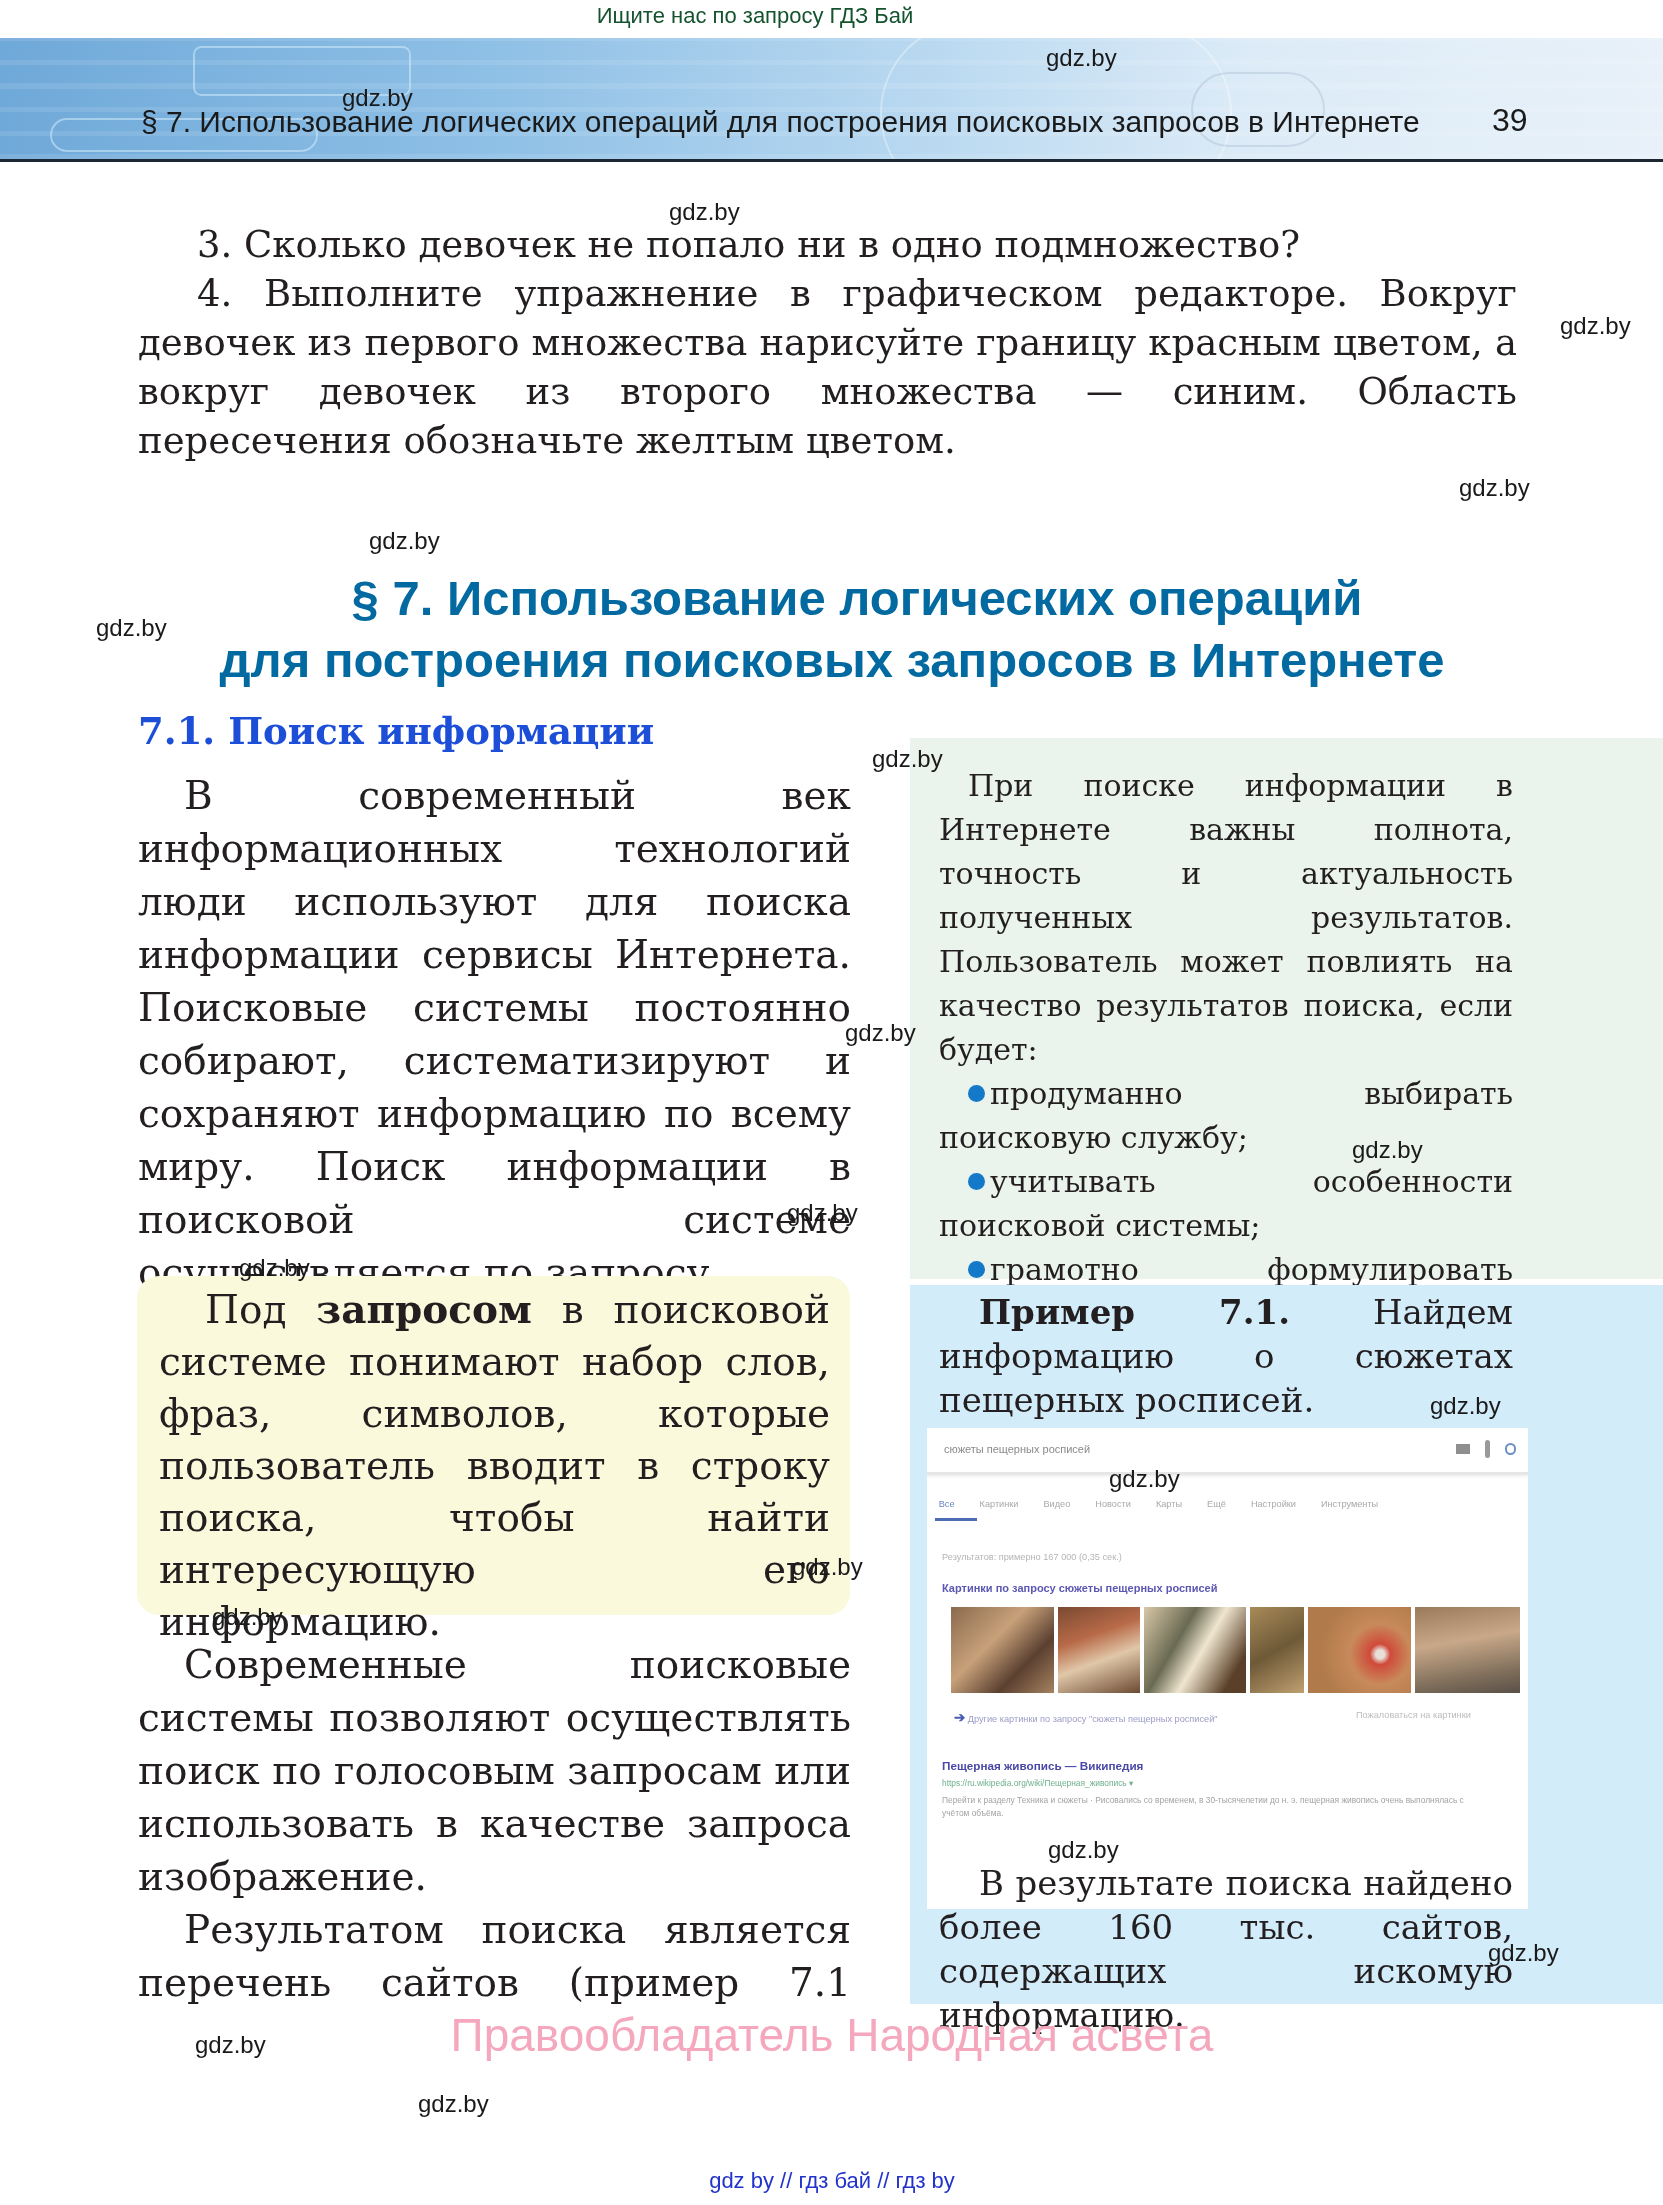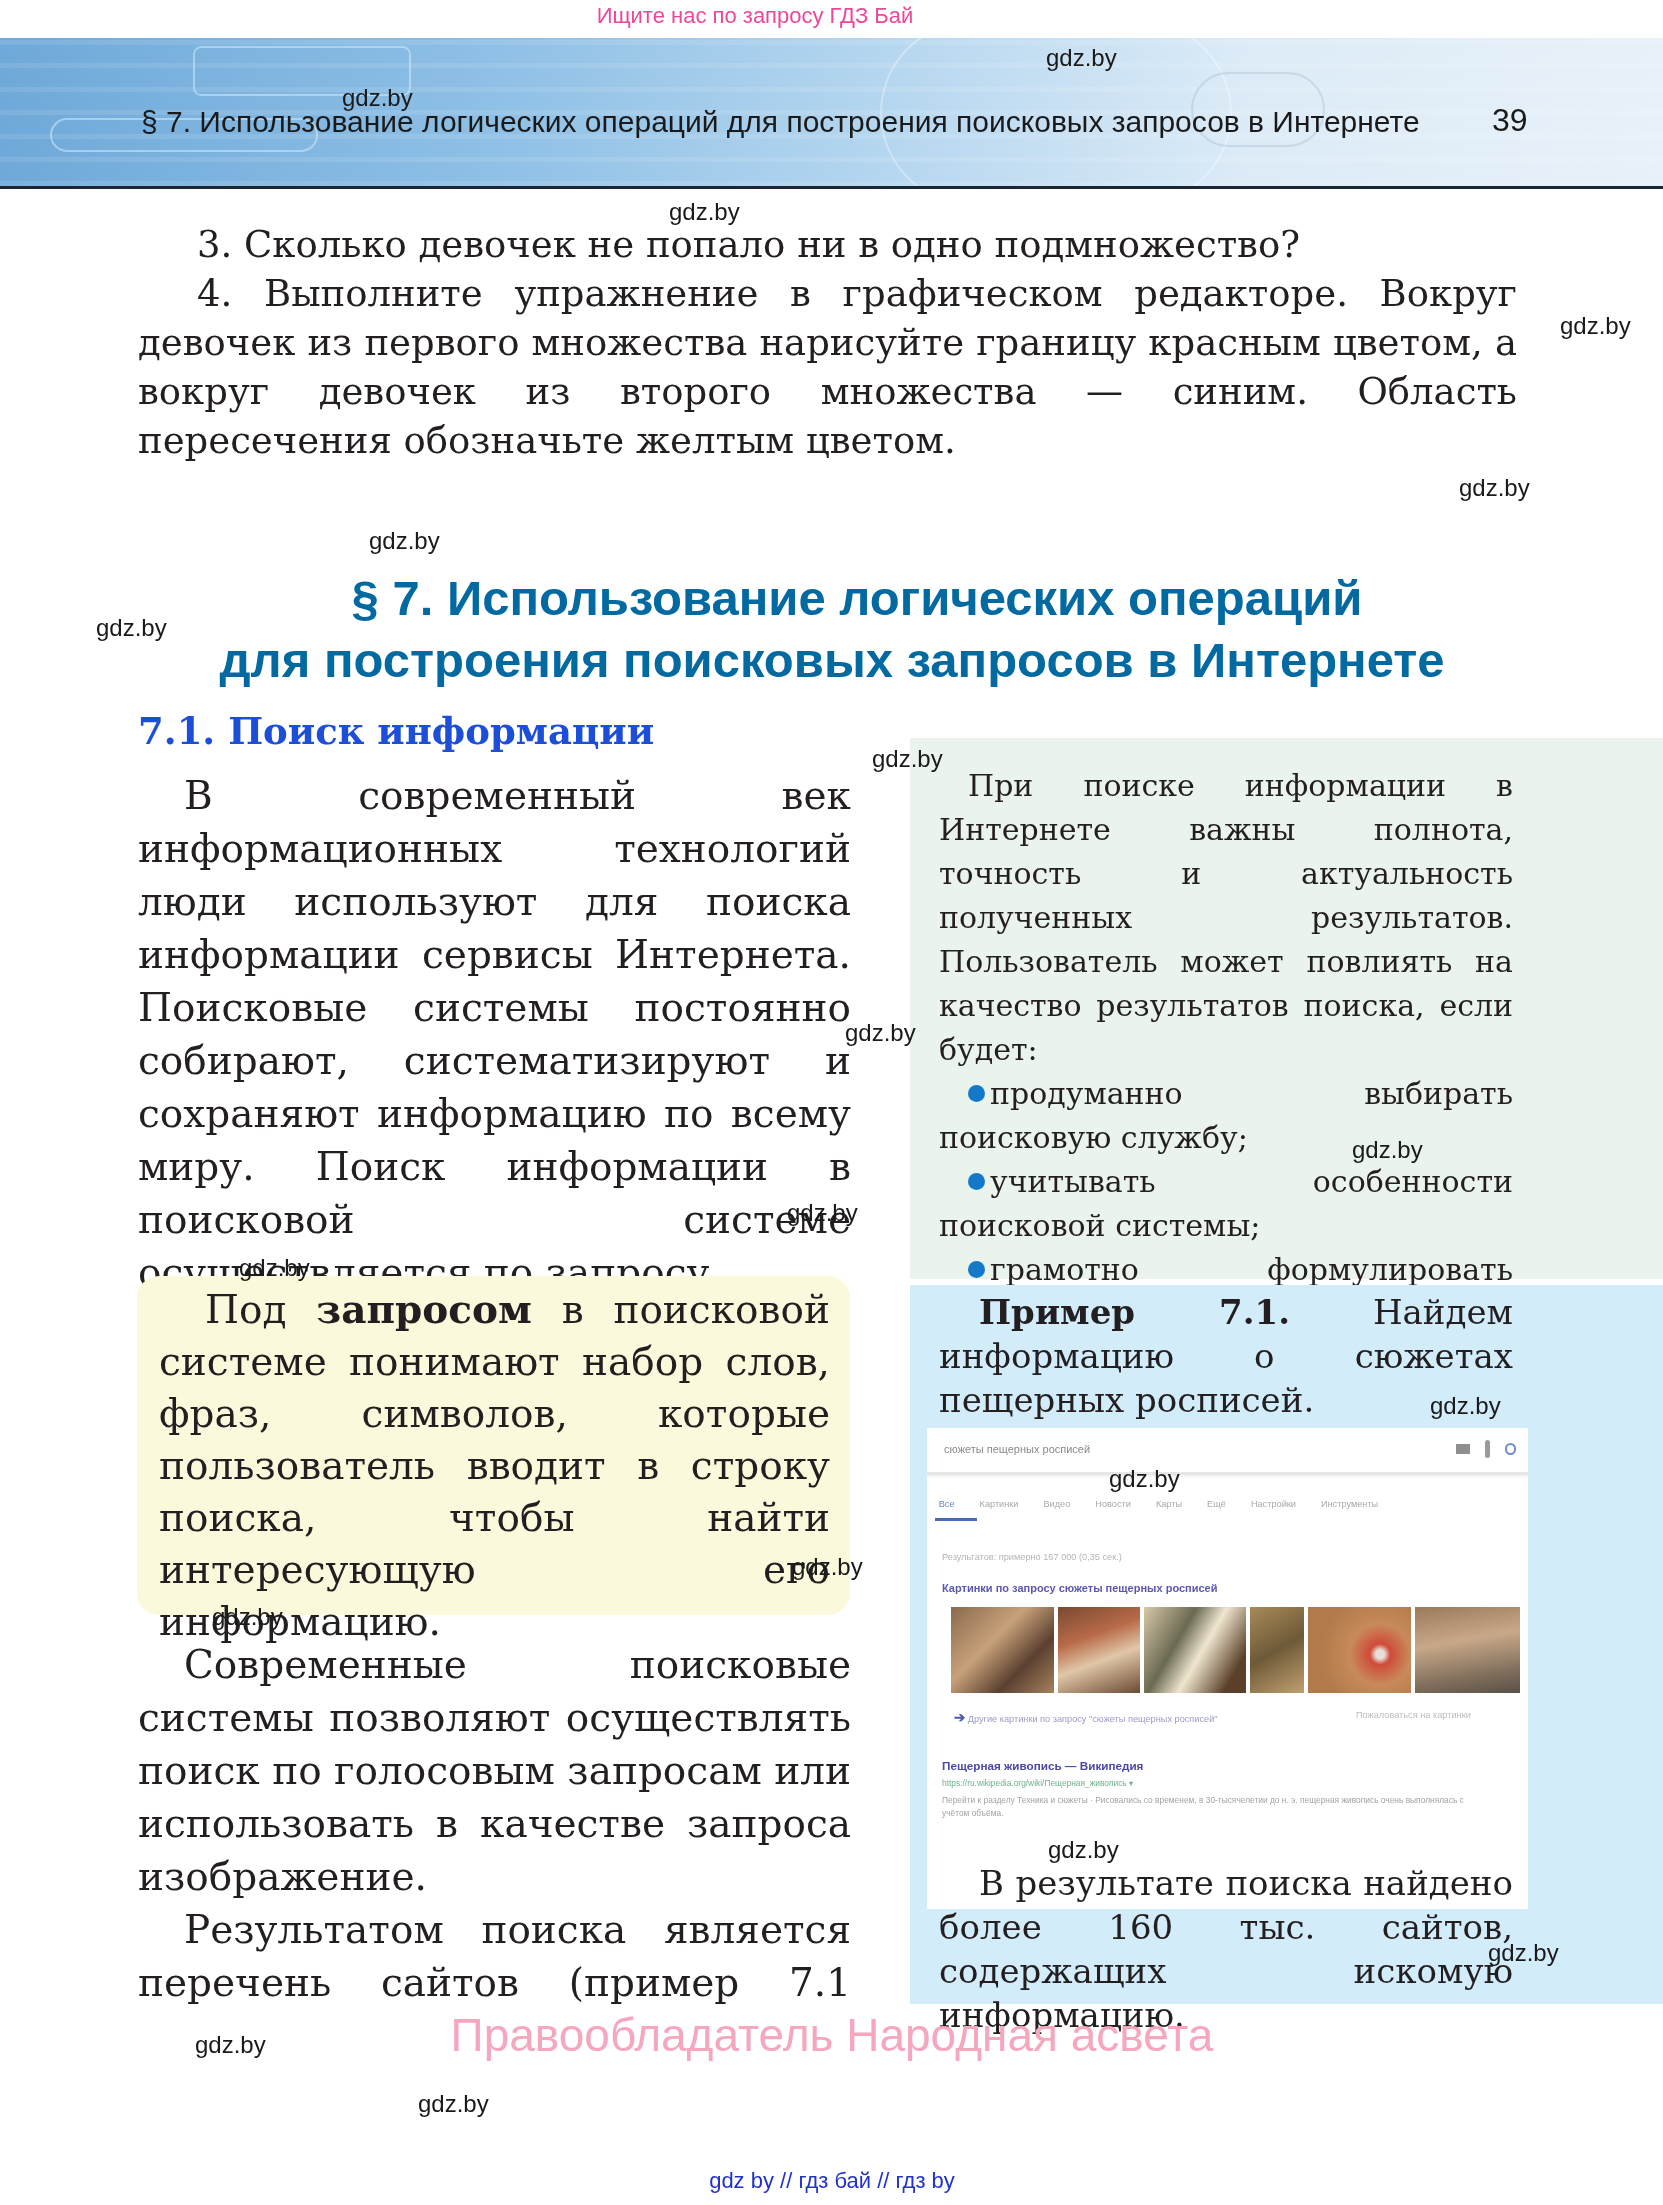--- a/index.html
+++ b/index.html
@@ -1,25 +1,25 @@
 <!DOCTYPE html>
 <html style="font-size:13.4px"><head>
   <meta charset="utf-8">
   <style>
     * { margin: 0; padding: 0; box-sizing: border-box; }
     html, body { width: 1664px; height: 2205px; background: #ffffff; overflow: hidden; }
     body { position: relative; font-family: "DejaVu Serif", "Liberation Serif", serif; color: #231f20; }
 
     .top-link {
       position: absolute; top: 3.4px; left: 0; width: 1510px; text-align: center;
-      font-family: "Liberation Sans", sans-serif; font-size: 22px; color: #ec4899;
+      font-family: "Liberation Sans", sans-serif; font-size: 22px; color: #14532d;
     }
 
     .header-band {
-      position: absolute; left: 0; top: 38px; width: 1664px; height: 151px;
+      position: absolute; left: 0; top: 38px; width: 1664px; height: 124px;
       background:
         repeating-linear-gradient(0deg, rgba(255,255,255,0.10) 0px, rgba(255,255,255,0.10) 5px, rgba(255,255,255,0) 5px, rgba(255,255,255,0) 23.5px),
         linear-gradient(90deg, #6fa9d9 0%, #8fc0e6 30%, #b8d8f0 55%, #dcebf7 75%, #e8f1f9 100%);
       border-bottom: 3.4px solid #1b2733;
       overflow: hidden;
     }
     .header-band .trace {
       position: absolute; border: 2.5px solid rgba(210,235,250,0.55); border-radius: 17px;
     }
     .header-title {

